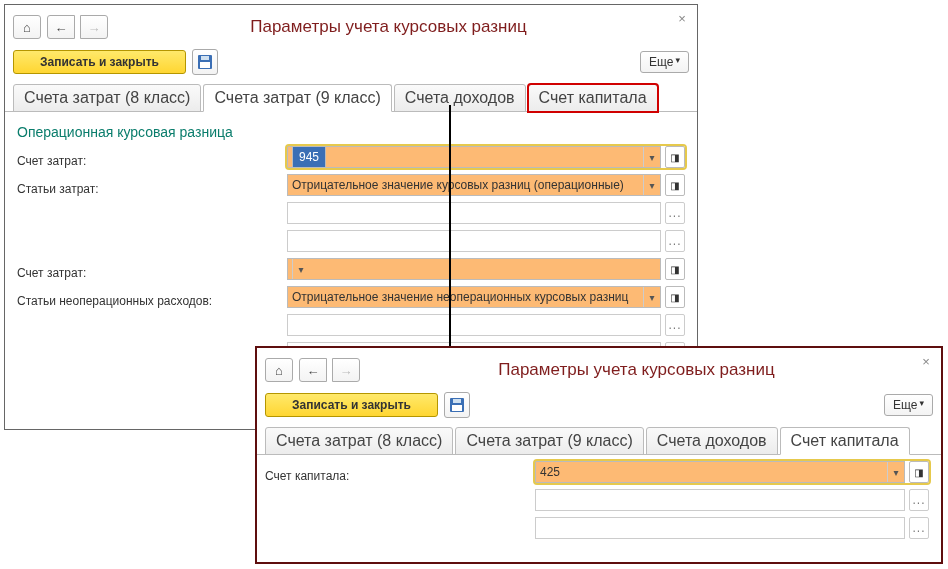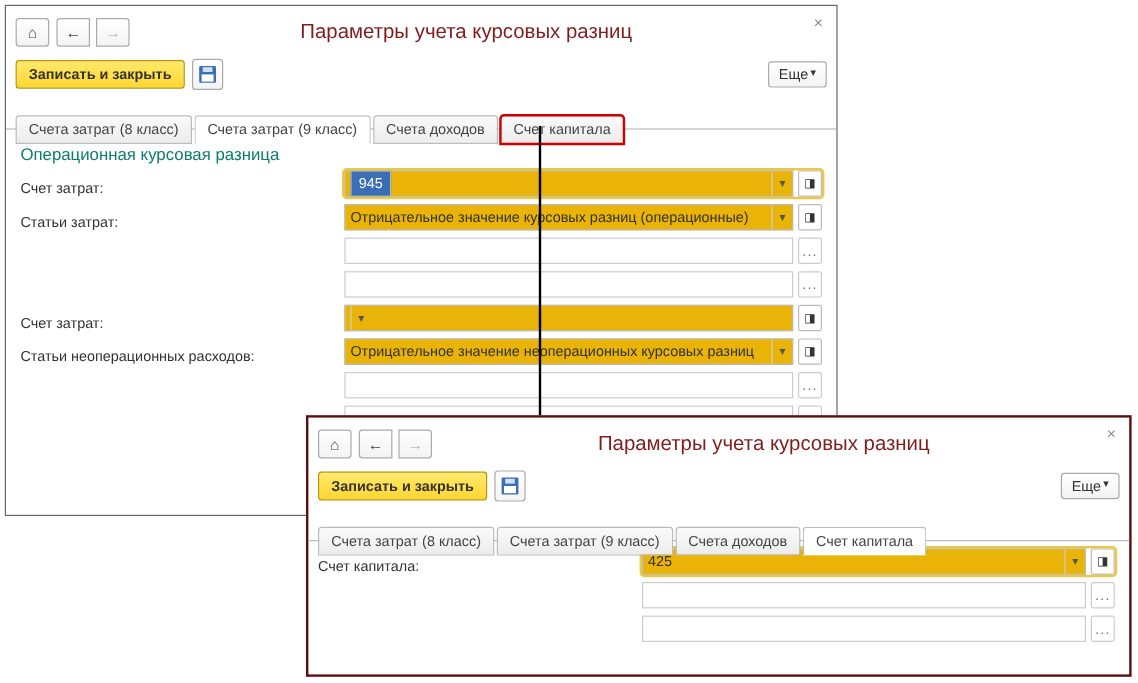--- a/index.html
+++ b/index.html
@@ -9,41 +9,41 @@
   .win2{left:255px;top:346px;width:688px;height:218px;border:2px solid #5e0e0e}
   .titlebar{display:flex;align-items:center;height:36px;padding:4px 8px 0 8px}
   .nav-group{display:flex;gap:6px;align-items:center}
   .nav-btn{width:26px;height:22px;border:1px solid #aaa;border-radius:3px;background:linear-gradient(#fff,#f3f3f3);display:flex;align-items:center;justify-content:center;cursor:pointer;font-size:13px;color:#444}
   .nav-btn.join-l{border-top-right-radius:0;border-bottom-right-radius:0;margin-right:-1px}
   .nav-btn.join-r{border-top-left-radius:0;border-bottom-left-radius:0}
   .nav-btn.dis{color:#bbb}
   .title-text{flex:1;text-align:center;font-size:17px;color:#7f1d1d;padding-right:20px}
   .close-x{position:absolute;right:8px;top:6px;font-size:13px;color:#888;cursor:pointer;width:14px;text-align:center}
   .toolbar{display:flex;align-items:center;padding:4px 8px;gap:6px}
-  .yellow-btn{background:linear-gradient(#ffe96b,#ffd632);border:1px solid #b59600;border-radius:3px;padding:4px 10px;font-weight:bold;font-size:12px;cursor:pointer;color:#333}
+  .yellow-btn{background:linear-gradient(#ffe96b,#ffd632);border:1px solid #b59600;border-radius:3px;padding:4px 26px;font-weight:bold;font-size:12px;cursor:pointer;color:#333}
   .icon-btn{width:24px;height:24px;border:1px solid #aaa;border-radius:3px;background:linear-gradient(#fff,#f3f3f3);display:flex;align-items:center;justify-content:center;cursor:pointer}
   .floppy{width:14px;height:14px;background:#3b6fb5;position:relative;border-radius:1px}
   .floppy:before{content:"";position:absolute;left:3px;top:1px;width:8px;height:4px;background:#cfe0f0}
   .floppy:after{content:"";position:absolute;left:2px;bottom:1px;width:10px;height:6px;background:#fff}
   .spacer{flex:1}
   .more-btn{border:1px solid #aaa;border-radius:3px;background:linear-gradient(#fff,#f3f3f3);padding:3px 8px;cursor:pointer;font-size:12px;display:flex;align-items:flex-start;gap:2px}
   .caret-dn{font-size:9px}
   .tabbar{display:flex;padding:0 8px;margin-top:4px;border-bottom:1px solid #bbb}
-  .tab{border:1px solid #bbb;border-bottom:1px solid #bbb;background:linear-gradient(#fafafa,#ececec);padding:4px 10px;margin-right:2px;border-top-left-radius:3px;border-top-right-radius:3px;font-size:12px;cursor:pointer;position:relative;top:13px;color:#444}
+  .tab{border:1px solid #bbb;border-bottom:1px solid #bbb;background:linear-gradient(#fafafa,#ececec);padding:4px 10px;margin-right:2px;border-top-left-radius:3px;border-top-right-radius:3px;font-size:16px;cursor:pointer;position:relative;top:1px;color:#444}
   .tab.active{background:#fff;border-bottom:1px solid #fff}
   .tab.marked{outline:2px solid #d00000;outline-offset:-1px}
   .content{padding:6px 12px 10px 12px}
   .section-head{color:#0a7d6c;font-size:14px;margin:6px 0 6px 0}
   .row{display:flex;align-items:flex-end;margin-bottom:6px}
   .row-label{width:270px;font-size:12px;color:#333}
   .field-wrap{flex:1;display:flex;align-items:stretch}
   .field-wrap.hl{outline:2px solid #e6c94c;outline-offset:0;border-radius:2px}
   .field-input{flex:1;border:1px solid #bbb;padding:3px 6px;font-size:12px;background:#fff;height:14px;line-height:14px}
   .field-input.sel{background:#3b6fb5;color:#fff;display:inline-block;flex:0 0 auto;width:auto}
-  .field-outer{flex:1;border:1px solid #bbb;background:#eab308;display:flex;align-items:center;padding:0 0 0 4px;height:20px}
+  .field-outer{flex:1;border:1px solid #bbb;background:#fdba74;display:flex;align-items:center;padding:0 0 0 4px;height:20px}
   .field-outer .txt{flex:1;font-size:12px}
   .mini-btn{width:16px;border-left:1px solid #ccc;display:flex;align-items:center;justify-content:center;font-size:10px;color:#555;cursor:pointer;height:100%}
   .ext-btn{width:18px;height:20px;border:1px solid #bbb;margin-left:4px;display:flex;align-items:center;justify-content:center;font-size:10px;cursor:pointer;background:#fff;border-radius:2px}
   .empty-field{flex:1;border:1px solid #ccc;background:#fff;height:20px}
   .dots-btn{width:18px;height:20px;border:1px solid #ccc;margin-left:4px;display:flex;align-items:center;justify-content:center;font-size:12px;cursor:pointer;background:#fff;border-radius:2px;color:#777;letter-spacing:1px}
   svg.arrow{position:absolute;pointer-events:none}
   .content2{padding:6px 12px 0 8px}
 </style>
 </head>
 <body>

